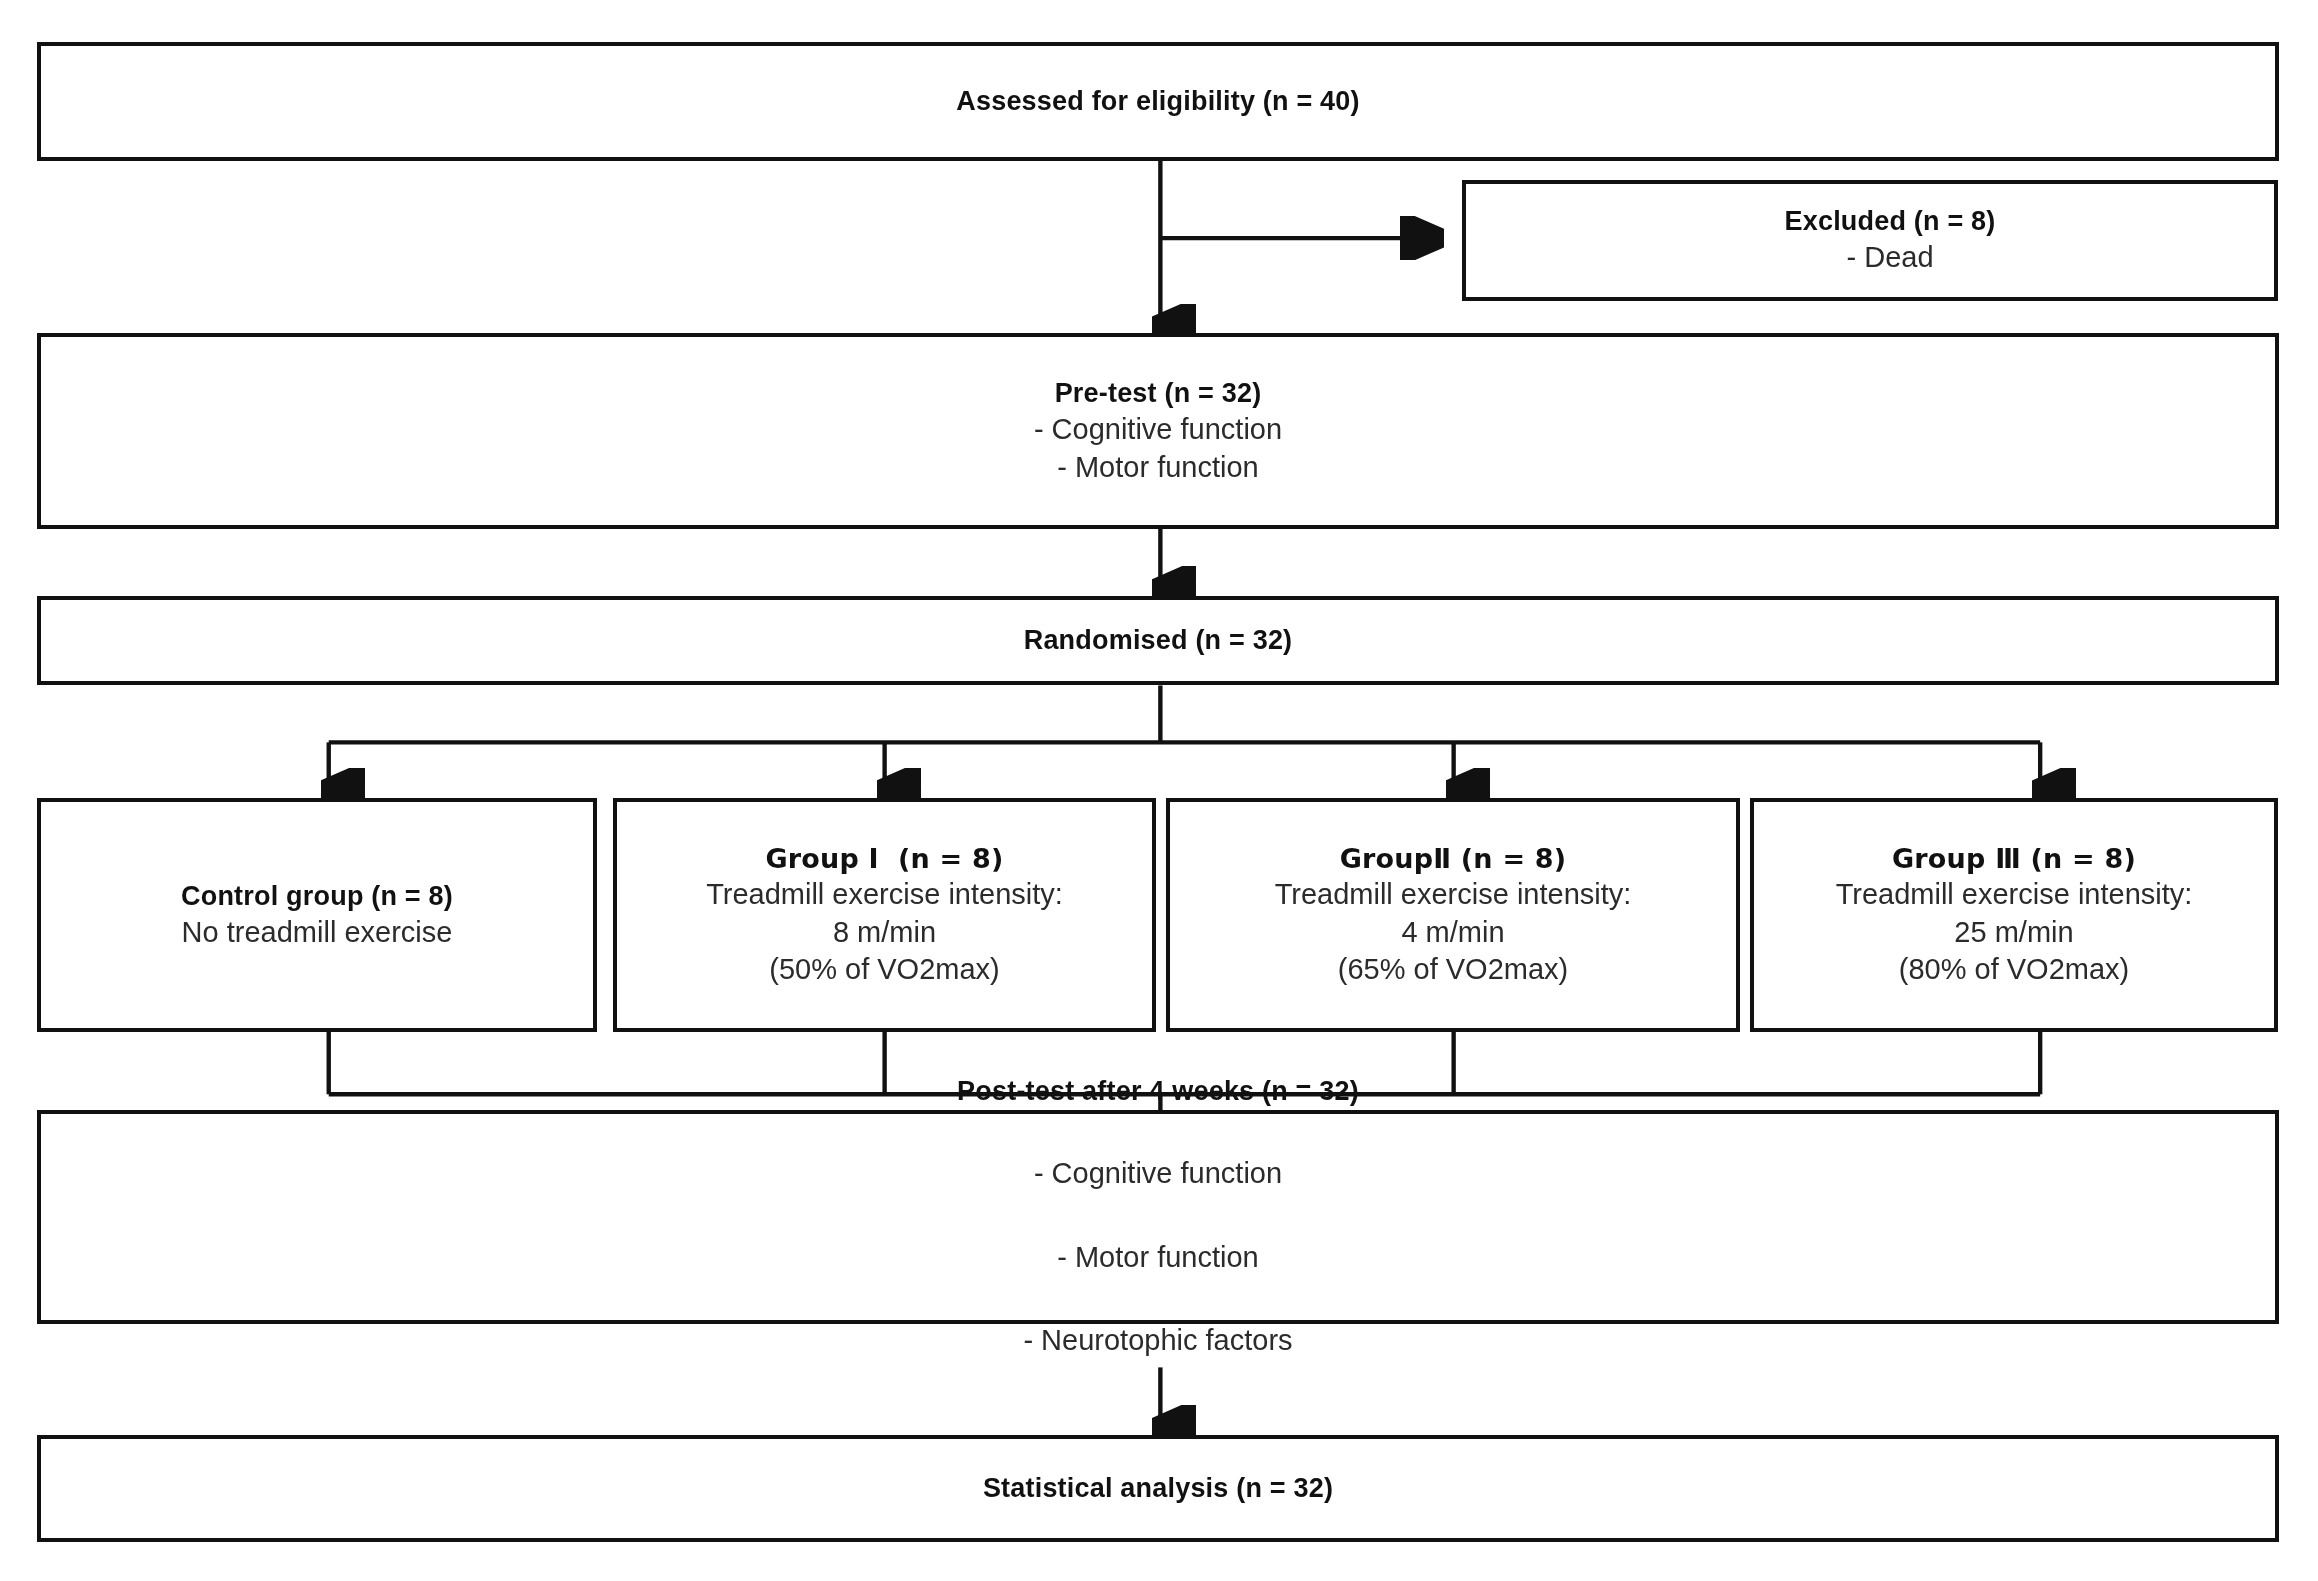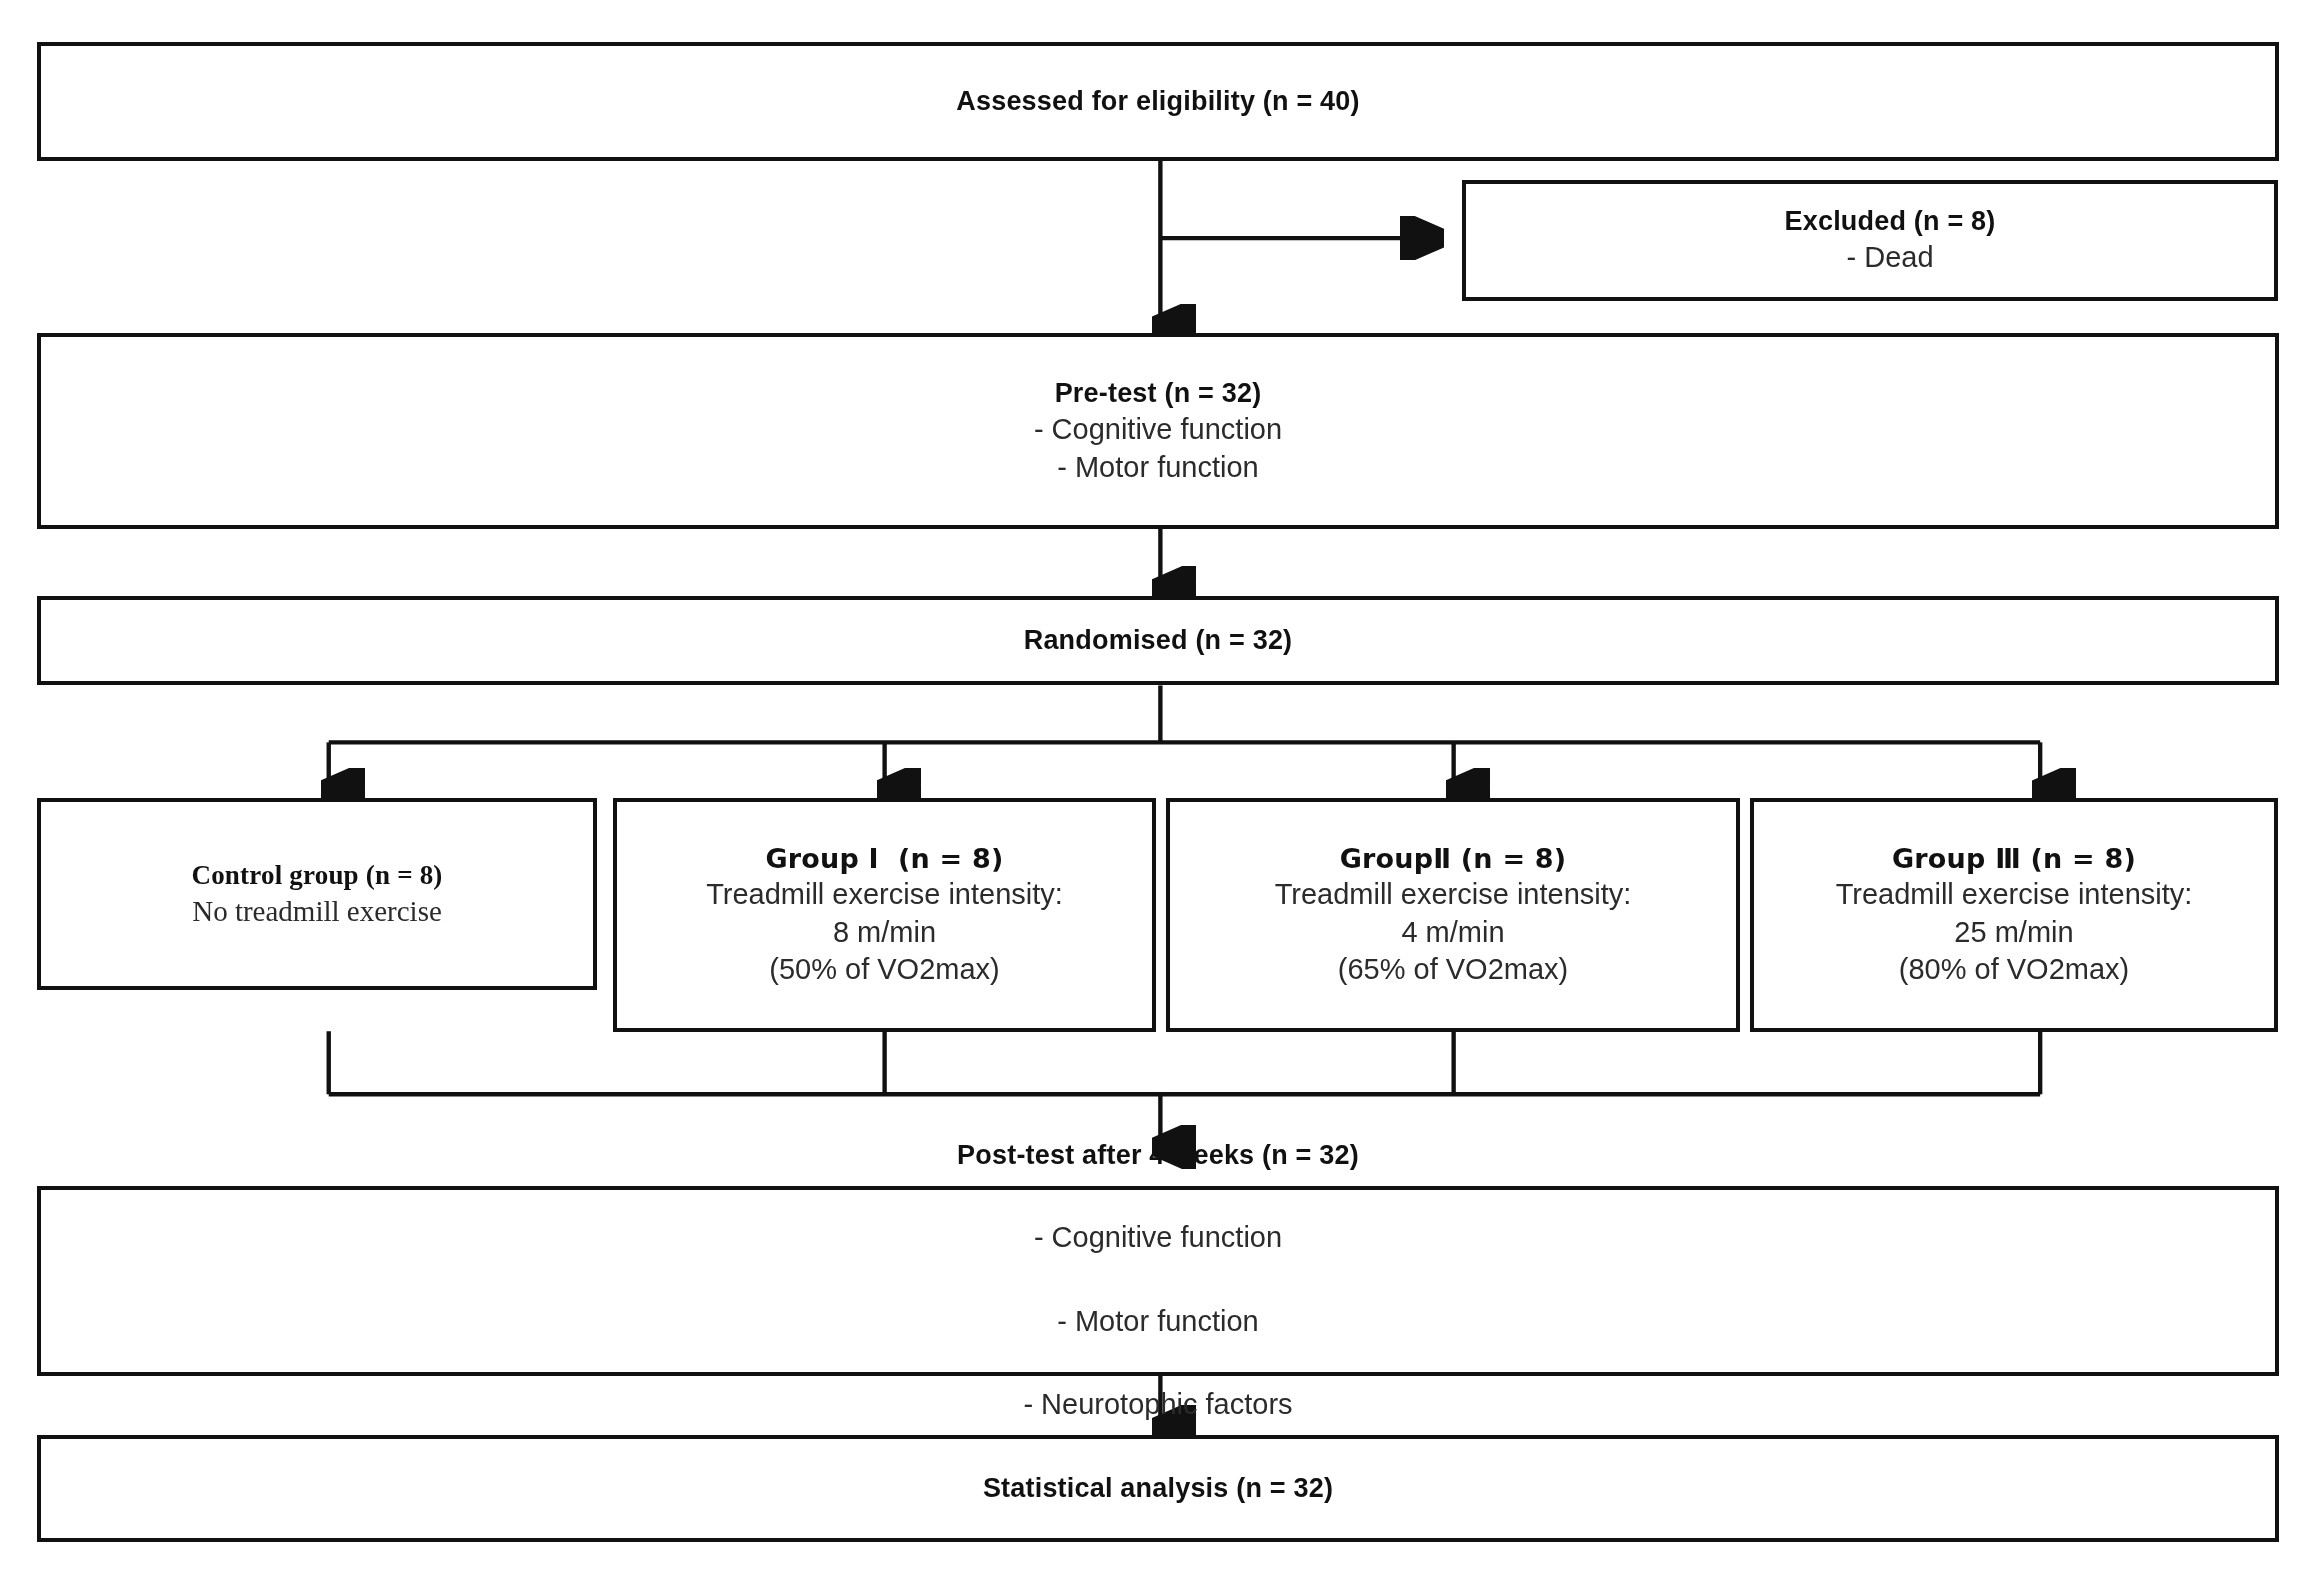--- a/index.html
+++ b/index.html
@@ -97,21 +97,21 @@
   <div class="box" style="left:37px;top:333px;width:2242px;height:196px;align-items:center;">
     <div class="b-title">Pre-test (n = 32)</div>
     <div class="b-line">- Cognitive function</div>
     <div class="b-line">- Motor function</div>
   </div>
 
   <div class="box" style="left:37px;top:596px;width:2242px;height:89px;">
     <div class="b-title">Randomised (n = 32)</div>
   </div>
 
-  <div class="box" style="left:37px;top:798px;width:560px;height:192px;font-family:Liberation Serif, serif;">
+  <div class="box" style="left:37px;top:798px;width:560px;height:234px;">
     <div class="b-title">Control group (n = 8)</div>
     <div class="b-line">No treadmill exercise</div>
   </div>
 
   <div class="box" style="left:613px;top:798px;width:543px;height:234px;">
     <div class="b-title roman">Group Ⅰ  (n = 8)</div>
     <div class="b-line">Treadmill exercise intensity:</div>
     <div class="b-line">8 m/min</div>
     <div class="b-line">(50% of VO2max)</div>
   </div>
@@ -123,21 +123,21 @@
     <div class="b-line">(65% of VO2max)</div>
   </div>
 
   <div class="box" style="left:1750px;top:798px;width:528px;height:234px;text-align:right;">
     <div class="b-title roman">Group Ⅲ (n = 8)</div>
     <div class="b-line">Treadmill exercise intensity:</div>
     <div class="b-line">25 m/min</div>
     <div class="b-line">(80% of VO2max)</div>
   </div>
 
-  <div class="box" style="left:37px;top:1186px;width:2242px;height:190px;gap:46px;">
+  <div class="box" style="left:37px;top:1110px;width:2242px;height:214px;gap:46px;">
     <div class="b-title">Post-test after 4 weeks (n = 32)</div>
     <div class="b-line">- Cognitive function</div>
     <div class="b-line">- Motor function</div>
     <div class="b-line">- Neurotophic factors</div>
   </div>
 
   <div class="box" style="left:37px;top:1435px;width:2242px;height:107px;">
     <div class="b-title">Statistical analysis (n = 32)</div>
   </div>
 

